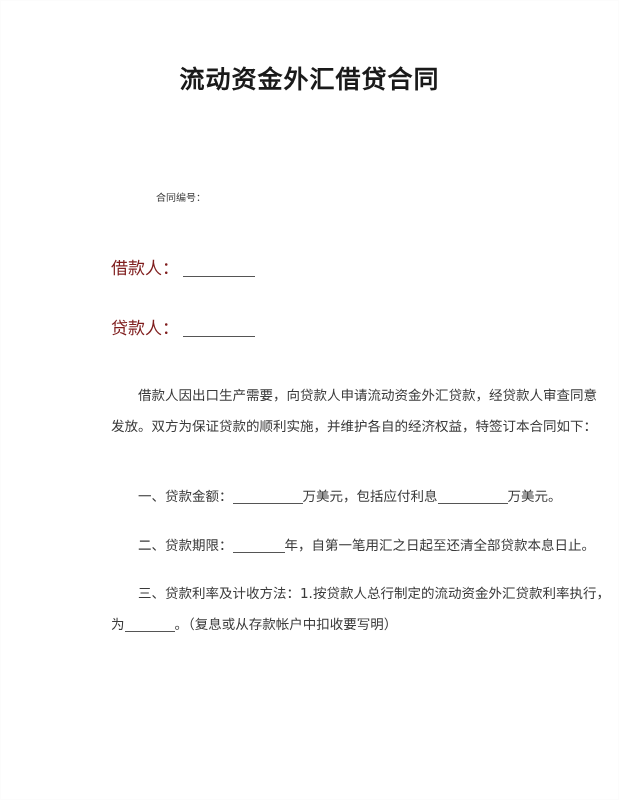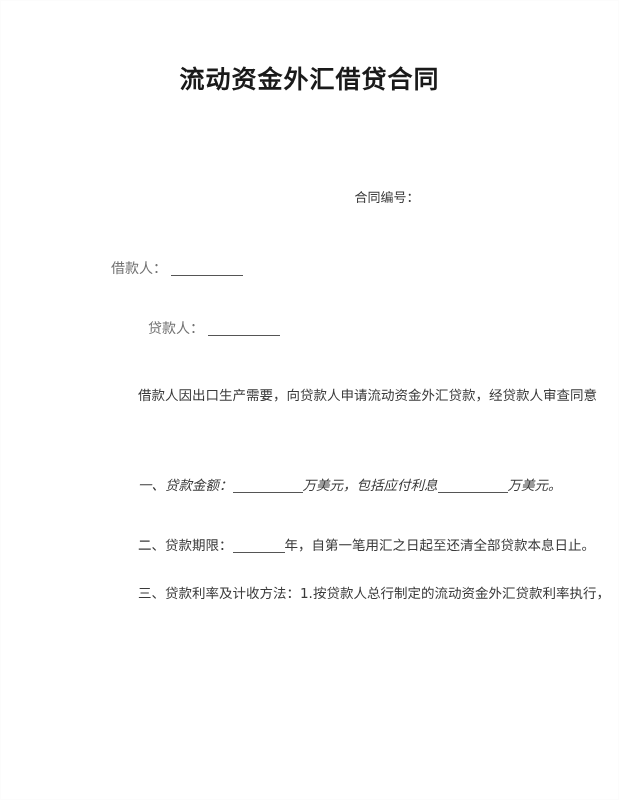--- a/index.html
+++ b/index.html
@@ -37,37 +37,37 @@
     font-weight: bold;
     color: #1a1a1a;
     letter-spacing: 1px;
   }
 
   .contract-no {
     position: absolute;
     left: 0;
     right: 0;
     top: 187px;
-    text-align: center;
+    text-align: left;
     padding-left: 155px;
-    font-size: 13px;
+    font-size: 10px;
     line-height: 20px;
     color: #3a3a3a;
   }
 
   .party-line {
     position: absolute;
     left: 110px;
-    font-size: 14px;
+    font-size: 17px;
     line-height: 20px;
-    color: #737373;
+    color: #7f1d1d;
     white-space: nowrap;
   }
   .party-borrower { top: 257px; }
-  .party-lender   { top: 317px; margin-left: 37px; }
+  .party-lender   { top: 317px; }
 
   .blank {
     display: inline-block;
     border-bottom: 1px solid #555555;
     vertical-align: -3px;
     height: 13px;
   }
   .blank-party { width: 72px; margin-left: 4px; }
   .blank-amount { width: 70px; }
   .blank-term { width: 52px; }
@@ -78,21 +78,21 @@
     position: absolute;
     left: 110px;
     width: 420px;
     font-size: 13.5px;
     line-height: 31px;
     color: #3a3a3a;
     text-align: justify;
     text-justify: inter-ideograph;
   }
   .intro-para   { top: 379px; }
-  .clause-one   { top: 469px; font-style: italic; }
+  .clause-one   { top: 480px; }
   .clause-two   { top: 529px; }
   .clause-three { top: 577px; }
 
   .indent { padding-left: 27px; }
 
   .line { white-space: nowrap; }
 </style>
 </head>
 <body>
 
@@ -105,27 +105,29 @@
   <div class="party-line party-borrower">
     <span>借款人：</span><span class="blank blank-party"></span>
   </div>
 
   <div class="party-line party-lender">
     <span>贷款人：</span><span class="blank blank-party"></span>
   </div>
 
   <div class="body-block intro-para">
     <div class="line indent">借款人因出口生产需要，向贷款人申请流动资金外汇贷款，经贷款人审查同意</div>
+    <div class="line">发放。双方为保证贷款的顺利实施，并维护各自的经济权益，特签订本合同如下：</div>
   </div>
 
   <div class="body-block clause-one">
     <div class="line indent"><span>一、贷款金额：</span><span class="blank blank-amount"></span><span>万美元，包括应付利息</span><span class="blank blank-amount"></span><span>万美元。</span></div>
   </div>
 
   <div class="body-block clause-two">
     <div class="line indent"><span>二、贷款期限：</span><span class="blank blank-term"></span><span>年，自第一笔用汇之日起至还清全部贷款本息日止。</span></div>
   </div>
 
   <div class="body-block clause-three">
     <div class="line indent">三、贷款利率及计收方法：1.按贷款人总行制定的流动资金外汇贷款利率执行，</div>
+    <div class="line"><span>为</span><span class="blank blank-day"></span><span>。（复息或从存款帐户中扣收要写明）</span></div>
   </div>
 
 </div>
 
 </body></html>

